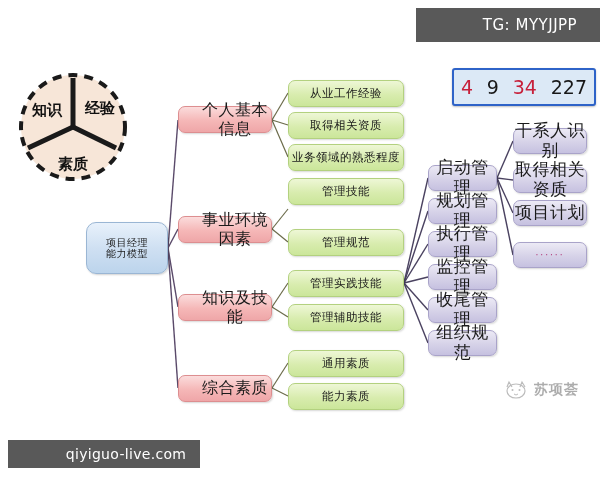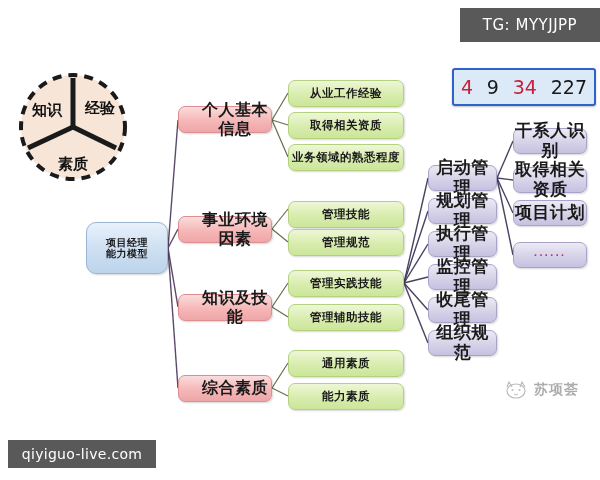--- a/index.html
+++ b/index.html
@@ -24,21 +24,21 @@
 
   
   .node {
     position: absolute;
     box-sizing: border-box;
     display: flex;
     align-items: center;
     justify-content: center;
     text-align: center;
     border-radius: 7px;
-    font-weight: bold;
+    font-weight: normal;
     color: #1a1a1a;
     line-height: 1.15;
     letter-spacing: 0.5px;
     z-index: 3;
   }
 
   
   .node.center {
     background: linear-gradient(to bottom, #e8f1fb 0%, #cfe0f2 50%, #bcd4ec 100%);
     border: 1px solid #9ab6d4;
@@ -115,20 +115,21 @@
 
   
   .watermark {
     position: absolute;
     background: #595959;
     color: #ffffff;
     display: flex;
     align-items: center;
     justify-content: center;
     z-index: 6;
+    padding-left: 44px;
   }
   #wm-tg {
     right: 0px;
     top: 8px;
     width: 140px;
     height: 34px;
     font-size: 15px;
     letter-spacing: 0.5px;
   }
   #wm-site {
@@ -228,21 +229,21 @@
   <div class="node pink" style="left:178px; top:294px; width:94px; height:27px;">知识及技能</div>
 
   <div class="node pink" style="left:178px; top:375px; width:94px; height:27px;">综合素质</div>
 
   <div class="node green" style="left:288px; top:80px; width:116px; height:27px;">从业工作经验</div>
 
   <div class="node green" style="left:288px; top:112px; width:116px; height:27px;">取得相关资质</div>
 
   <div class="node green" style="left:288px; top:144px; width:116px; height:27px;">业务领域的熟悉程度</div>
 
-  <div class="node green" style="left:288px; top:201px; width:116px; height:27px;text-align:center;">管理技能</div>
+  <div class="node green" style="left:288px; top:178px; width:116px; height:27px;text-align:center;">管理技能</div>
 
   <div class="node green" style="left:288px; top:229px; width:116px; height:27px;">管理规范</div>
 
   <div class="node green" style="left:288px; top:270px; width:116px; height:27px;">管理实践技能</div>
 
   <div class="node green" style="left:288px; top:304px; width:116px; height:27px;">管理辅助技能</div>
 
   <div class="node green" style="left:288px; top:350px; width:116px; height:27px;">通用素质</div>
 
   <div class="node green" style="left:288px; top:383px; width:116px; height:27px;">能力素质</div>

